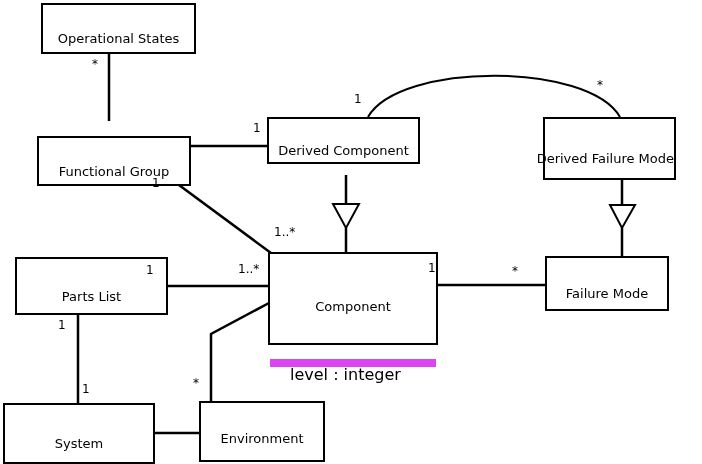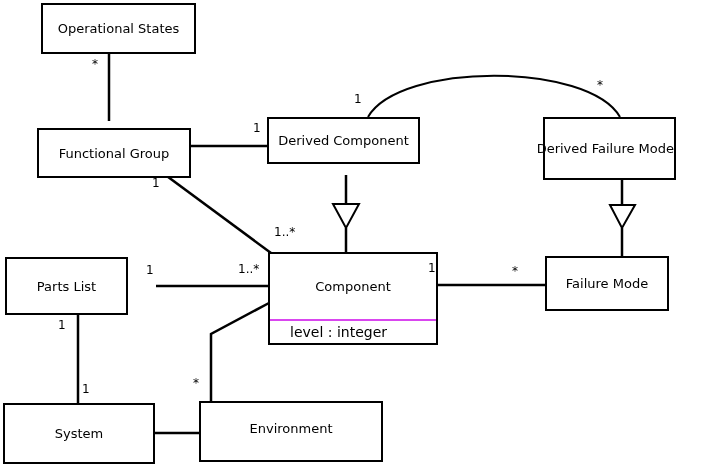--- a/index.html
+++ b/index.html
@@ -33,29 +33,30 @@
   }
   .uml-compartment {
     flex: 1 1 auto;
     display: flex;
     align-items: center;
     justify-content: center;
     color: #000000;
     font-size: 13px;
     line-height: 15px;
     white-space: nowrap;
+    margin-top: 20px;
   }
   .uml-compartment.name-compartment {
     font-size: 13px;
   }
   .uml-compartment.attr-compartment {
-    border-top: 2px solid #d946ef;
+    border-top: 8px solid #d946ef;
     justify-content: flex-start;
     padding-left: 20px;
-    font-size: 14px;
+    font-size: 16px;
   }
   .edge-label {
     position: absolute;
     color: #000000;
     font-size: 12px;
     line-height: 13px;
     white-space: nowrap;
     z-index: 4;
     background: transparent;
   }
@@ -91,50 +92,50 @@
 
     <line x1="155" y1="433" x2="199" y2="433" stroke="#000000" stroke-width="2.5"></line>
 
     <polyline points="269,303 211,334 211,401" fill="none" stroke="#000000" stroke-width="2.5"></polyline>
   </svg>
 
   <div class="uml-class" style="left:41px; top:3px; width:155px; height:51px;">
     <div class="uml-compartment name-compartment">Operational States</div>
   </div>
 
-  <div class="uml-class" style="left:37px; top:128px; width:154px; height:50px;">
+  <div class="uml-class" style="left:37px; top:136px; width:154px; height:50px;">
     <div class="uml-compartment name-compartment">Functional Group</div>
   </div>
 
   <div class="uml-class" style="left:267px; top:117px; width:153px; height:47px;">
     <div class="uml-compartment name-compartment">Derived Component</div>
   </div>
 
   <div class="uml-class" style="left:543px; top:117px; width:133px; height:63px;align-items:flex-end;">
     <div class="uml-compartment name-compartment">Derived Failure Mode</div>
   </div>
 
-  <div class="uml-class" style="left:5px; top:257px; width:123px; height:58px;">
+  <div class="uml-class" style="left:15px; top:257px; width:153px; height:58px;">
     <div class="uml-compartment name-compartment">Parts List</div>
   </div>
 
   <div class="uml-class" style="left:268px; top:252px; width:170px; height:93px;">
     <div class="uml-compartment name-compartment" style="flex: 0 0 65px;">Component</div>
     <div class="uml-compartment attr-compartment">level : integer</div>
   </div>
 
   <div class="uml-class" style="left:545px; top:256px; width:124px; height:55px;">
     <div class="uml-compartment name-compartment">Failure Mode</div>
   </div>
 
   <div class="uml-class" style="left:3px; top:403px; width:152px; height:61px;">
     <div class="uml-compartment name-compartment" style="">System</div>
   </div>
 
-  <div class="uml-class" style="left:199px; top:401px; width:184px; height:61px;">
+  <div class="uml-class" style="left:199px; top:401px; width:126px; height:61px;">
     <div class="uml-compartment name-compartment" style="padding-bottom:6px;">Environment</div>
   </div>
 
   <div class="edge-label" style="left:92px; top:58px;">*</div>
 
   <div class="edge-label" style="left:253px; top:122px;">1</div>
 
   <div class="edge-label" style="left:354px; top:93px;">1</div>
 
   <div class="edge-label" style="left:597px; top:79px;">*</div>

